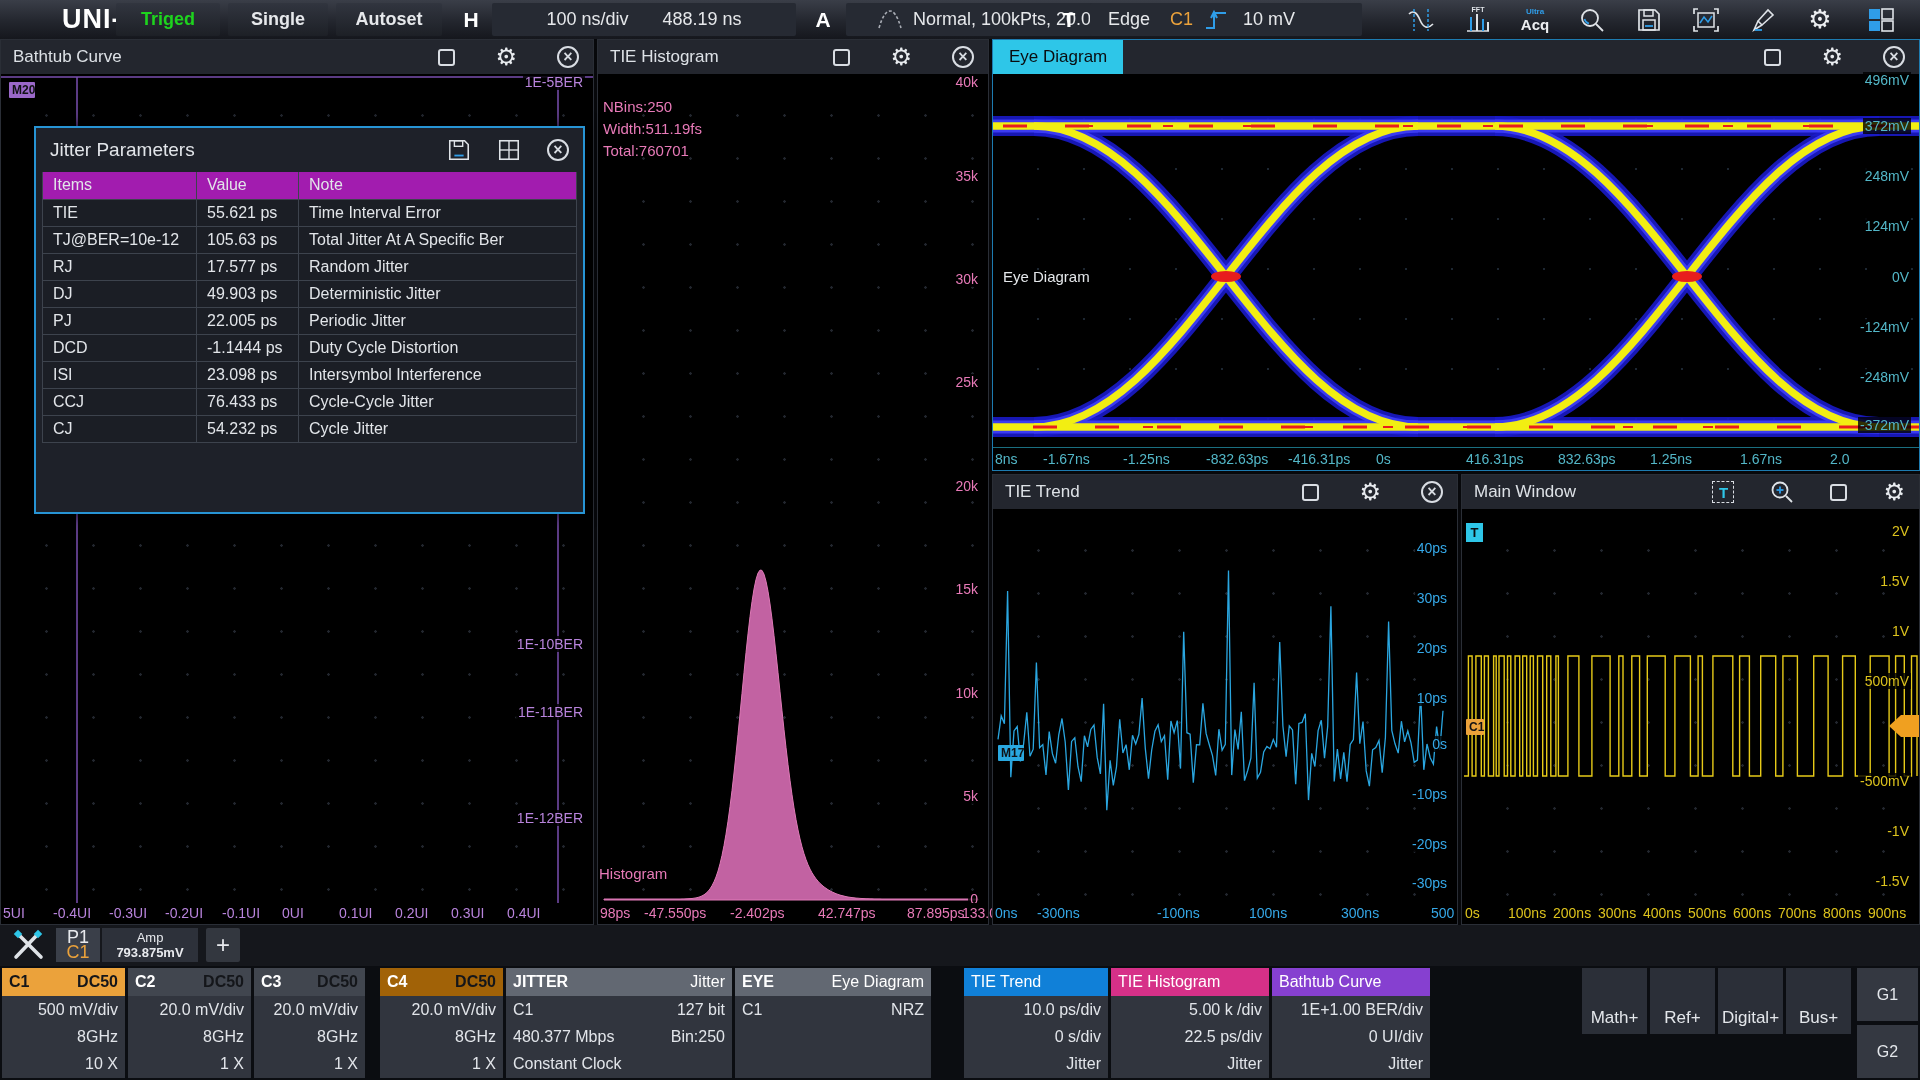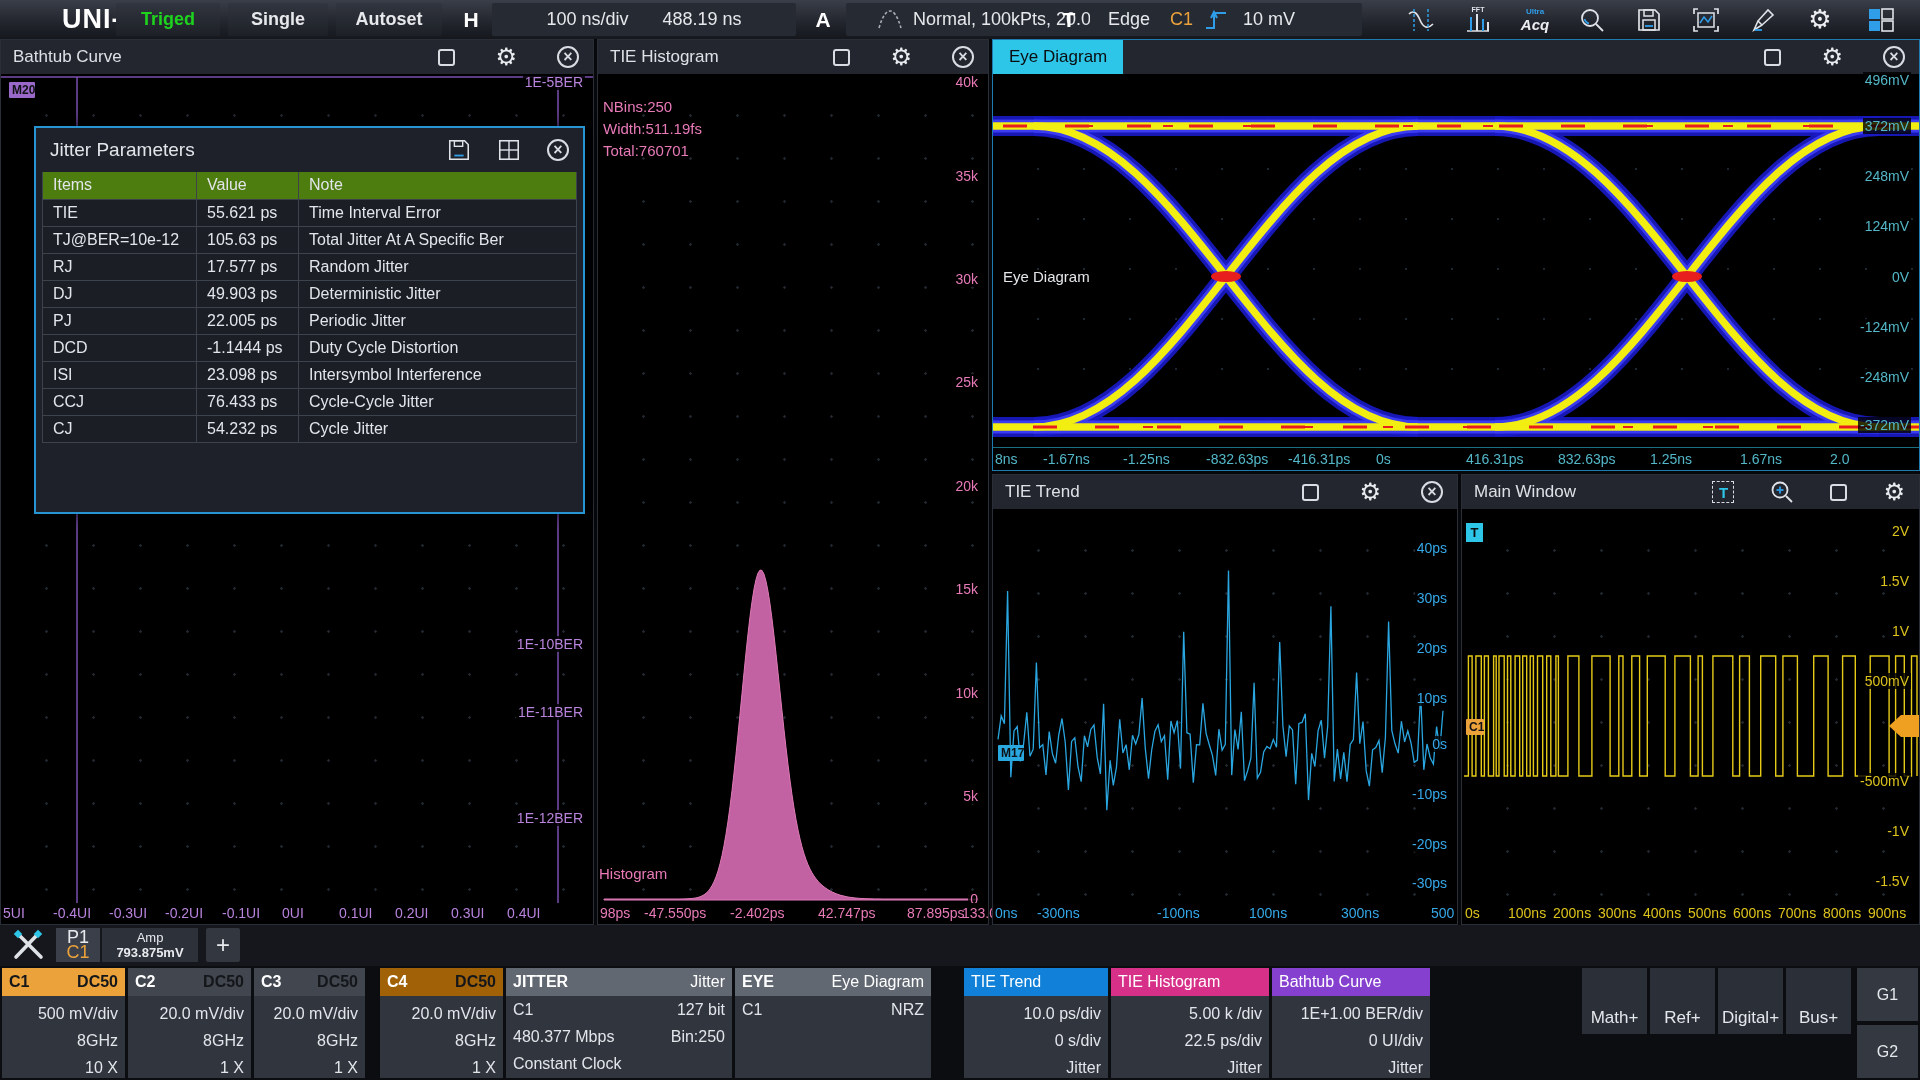--- a/index.html
+++ b/index.html
@@ -60,40 +60,40 @@
 
   
   #jdlg { position:absolute; left:34px; top:126px; width:551px; height:388px;
     background:#1e2129; border:2px solid #2794d4; box-shadow:0 0 14px rgba(0,0,0,.8); }
   #jdlg-head { height:44px; display:flex; align-items:center; padding:0 14px; }
   #jdlg-title { color:#e2e5e9; font-size:19px; }
   #jdlg-icons { margin-left:auto; display:flex; align-items:center; gap:26px; }
   #jtable { width:535px; margin:0 auto; border-collapse:collapse; table-layout:fixed; }
   #jtable th, #jtable td { border:1px solid #3d434d; height:27px; padding:0 10px;
     font-size:16px; font-weight:normal; text-align:left; color:#e2e5e9; white-space:nowrap; overflow:hidden; }
-  #jtable th { background:#4d7c0f; border-top:none;margin-top:23px; }
+  #jtable th { background:#a21caf; border-top:none;margin-top:23px; }
   #jtable td { background:#1b1e25; }
   #jtable col:nth-child(1) { width:154px; } #jtable col:nth-child(2) { width:102px; }
 
   
   #measrow { position:absolute; left:0; top:925px; width:1920px; height:41px; background:#15171c; }
   #p1src { position:absolute; left:56px; top:3px; width:44px; height:34px; background:#3a3f49;
     display:flex; flex-direction:column; align-items:center; justify-content:center; font-size:18px; line-height:15px; }
   #p1val { position:absolute; left:102px; top:3px; width:96px; height:34px; background:#2d313a;
     display:flex; flex-direction:column; align-items:center; justify-content:center; font-size:13px; line-height:15px; color:#e8eaee; }
   #addmeas { position:absolute; left:206px; top:3px; width:34px; height:34px; background:#33373f;
     color:#e8eaee; font-size:24px; display:flex; align-items:center; justify-content:center; border-radius:2px; }
 
   
   #statusbar { position:absolute; left:0; top:966px; width:1920px; height:114px; background:#0b0d11; }
   .sbox { position:absolute; top:2px; height:110px; background:#31353e; overflow:hidden; }
   .sbox .shead { height:28px; display:flex; align-items:center; padding:0 7px; font-size:16px; font-weight:bold; }
   .srow { display:flex; justify-content:space-between; align-items:center; height:27px; padding:0 7px;
     font-size:16px; color:#e2e5ea; white-space:nowrap; }
-  .srow.r { justify-content:flex-end;align-items:flex-end; }
+  .srow.r { justify-content:flex-end; }
   .sbtn { position:absolute; top:2px; width:65px; height:66px; background:#2b2f38; color:#e4e7eb;
     font-size:17px; display:flex; align-items:flex-end; justify-content:center; padding-bottom:6px; }
   .gbtn { position:absolute; left:1857px; width:61px; background:#343841; color:#e4e7eb; font-size:16px;
     display:flex; align-items:center; justify-content:center; }
 </style>
 </head>
 <body>
 
 <div id="screen">
 
@@ -137,21 +137,21 @@
       <svg width="30" height="20" viewBox="0 0 30 20">
         <line x1="4" y1="18" x2="26" y2="18" stroke="#dfe3e8" stroke-width="1.5"></line>
         <line x1="8" y1="18" x2="8" y2="4" stroke="#2f9de8" stroke-width="2"></line>
         <line x1="14" y1="18" x2="14" y2="1" stroke="#dfe3e8" stroke-width="2"></line>
         <line x1="20" y1="18" x2="20" y2="6" stroke="#2f9de8" stroke-width="2"></line>
         <line x1="25" y1="18" x2="25" y2="9" stroke="#dfe3e8" stroke-width="2"></line>
       </svg>
     </div>
     <div class="icnbtn" style="left:1512px;">
       <span style="font-size:8px;color:#2f9de8;font-weight:bold;line-height:9px;">Ultra</span>
-      <span style="font-size:15px;color:#eceef1;font-weight:bold;line-height:17px;font-style:italic;">Acq</span>
+      <span style="font-size:15px;color:#eceef1;font-weight:bold;line-height:17px;">Acq</span>
     </div>
     <div class="icnbtn" style="left:1569px;">
       <svg width="28" height="28" viewBox="0 0 28 28">
         <circle cx="12" cy="12" r="8" stroke="#dfe3e8" stroke-width="1.8" fill="none"></circle>
         <line x1="18" y1="18" x2="25" y2="25" stroke="#dfe3e8" stroke-width="1.8"></line>
         <path d="M6.5 13 A6 6 0 0 0 11 17.5" stroke="#2f9de8" stroke-width="1.6" fill="none"></path>
       </svg>
     </div>
     <div class="icnbtn" style="left:1626px;">
       <svg width="26" height="26" viewBox="0 0 26 26">

